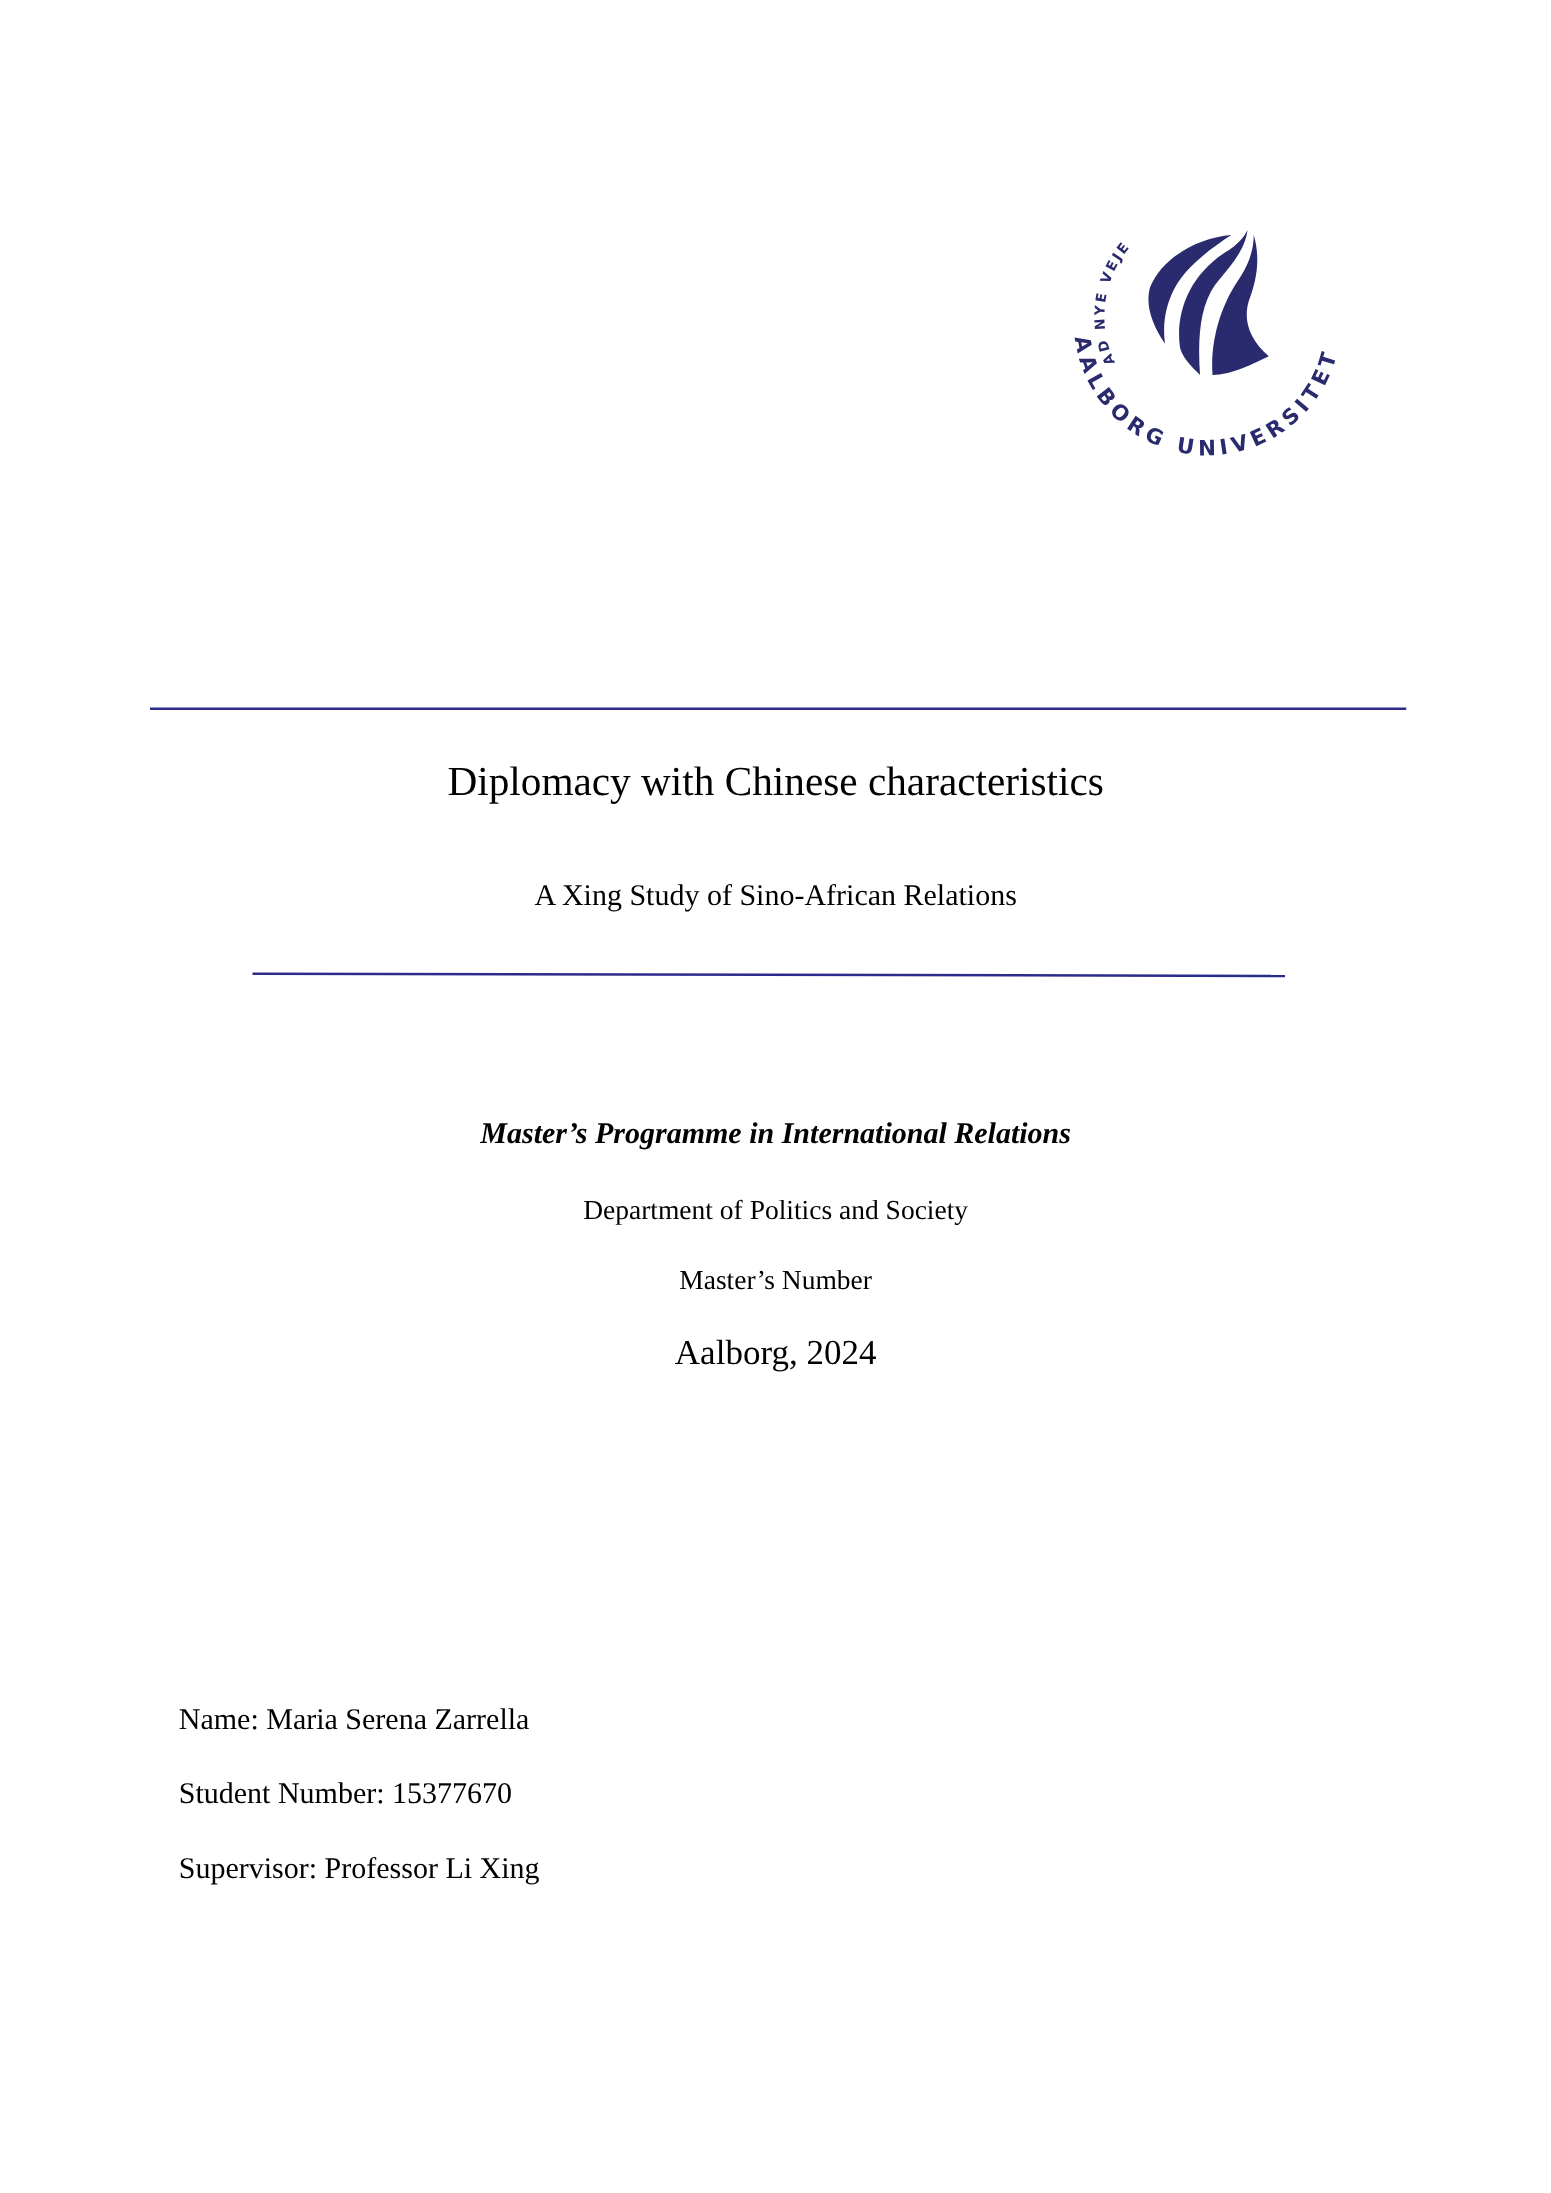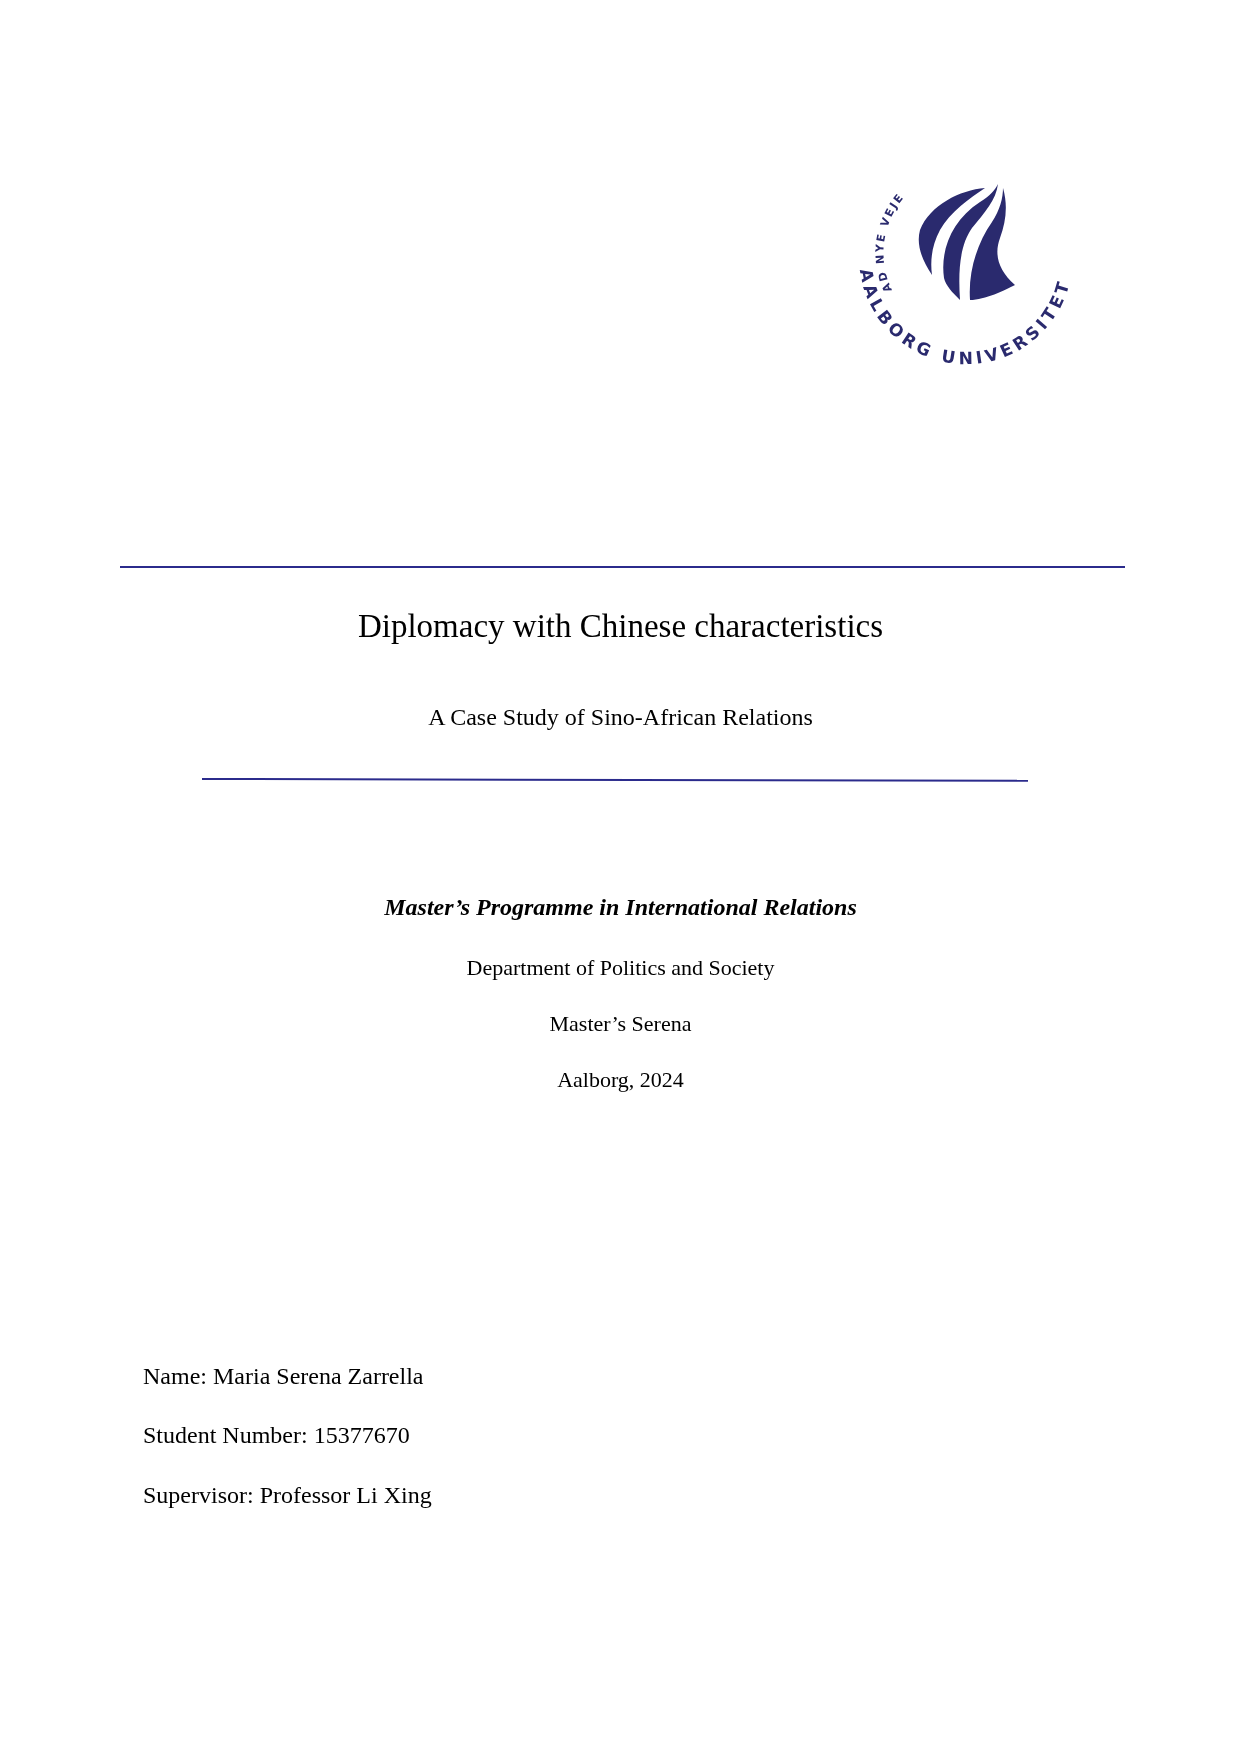--- a/index.html
+++ b/index.html
@@ -57,21 +57,21 @@
     }
     .programme {
       top: 894px;
       font-size: 24px;
       font-weight: bold;
       font-style: italic;
       font-family: Liberation Serif, serif;
     }
     .dept { top: 955px; font-size: 22px; text-align: center; }
     .thesis { top: 1011px; font-size: 22px; }
-    .place { top: 1067px; font-size: 22px; }
+    .place { top: 1067px; font-size: 28px; }
     .info {
       position: absolute;
       left: 143px;
       font-size: 24px;
       white-space: nowrap;
     }
     .info.name { top: 1363px; }
     .info.student { top: 1422px; }
     .info.supervisor { top: 1482px; }
   </style>
@@ -96,29 +96,29 @@
     <text font-family="DejaVu Sans, sans-serif" font-size="17" font-weight="bold" fill="#2a2a6e" letter-spacing="4">
       <textPath href="#arcBottom">AALBORG UNIVERSITET</textPath>
     </text>
   </svg>
 </div>
 
 <div class="rule-top"></div>
 
 <div class="center-text title">Diplomacy with Chinese characteristics</div>
 
-<div class="center-text subtitle">A Case Study of Sino-African Relations</div>
+<div class="center-text subtitle">A Xing Study of Sino-African Relations</div>
 
 <div class="rule-bottom"></div>
 
 <div class="center-text programme">Master’s Programme in International Relations</div>
 
 <div class="center-text dept">Department of Politics and Society</div>
 
-<div class="center-text thesis">Master’s Serena</div>
+<div class="center-text thesis">Master’s Number</div>
 
 <div class="center-text place">Aalborg, 2024</div>
 
 <div class="info name">Name: Maria Serena Zarrella</div>
 
 <div class="info student">Student Number: 15377670</div>
 
 <div class="info supervisor">Supervisor: Professor Li Xing</div>
 
 </body></html>

